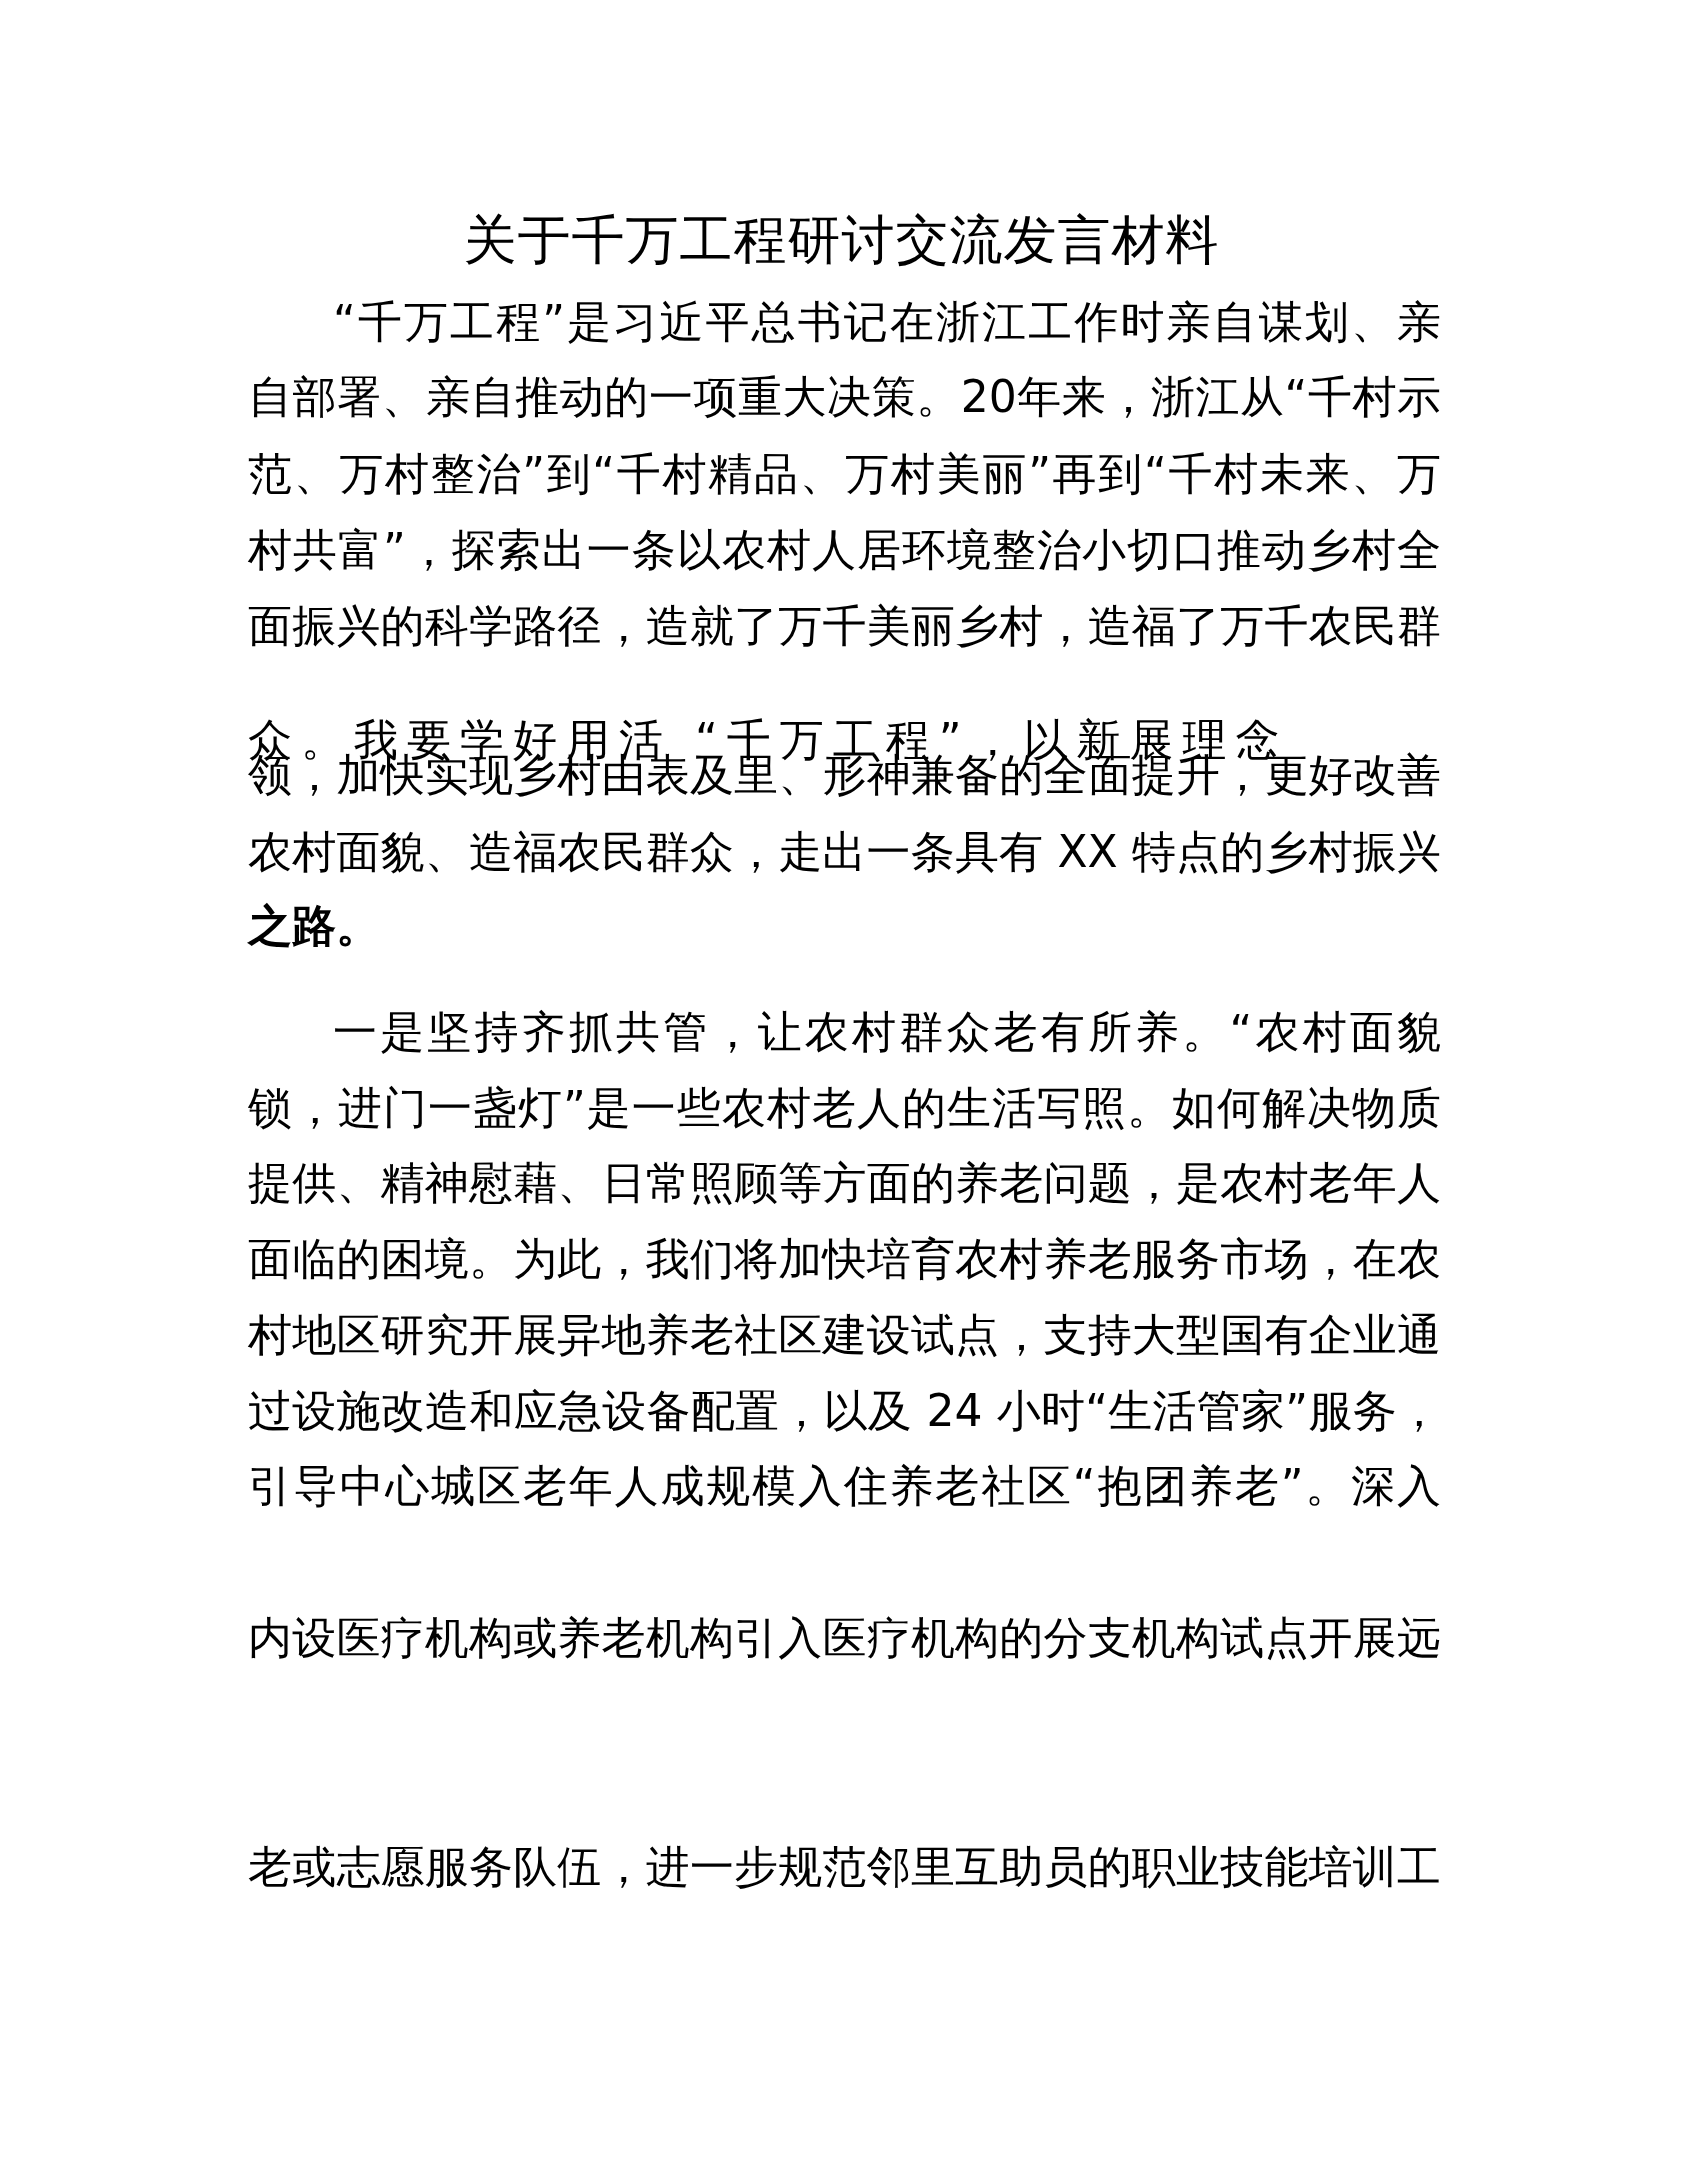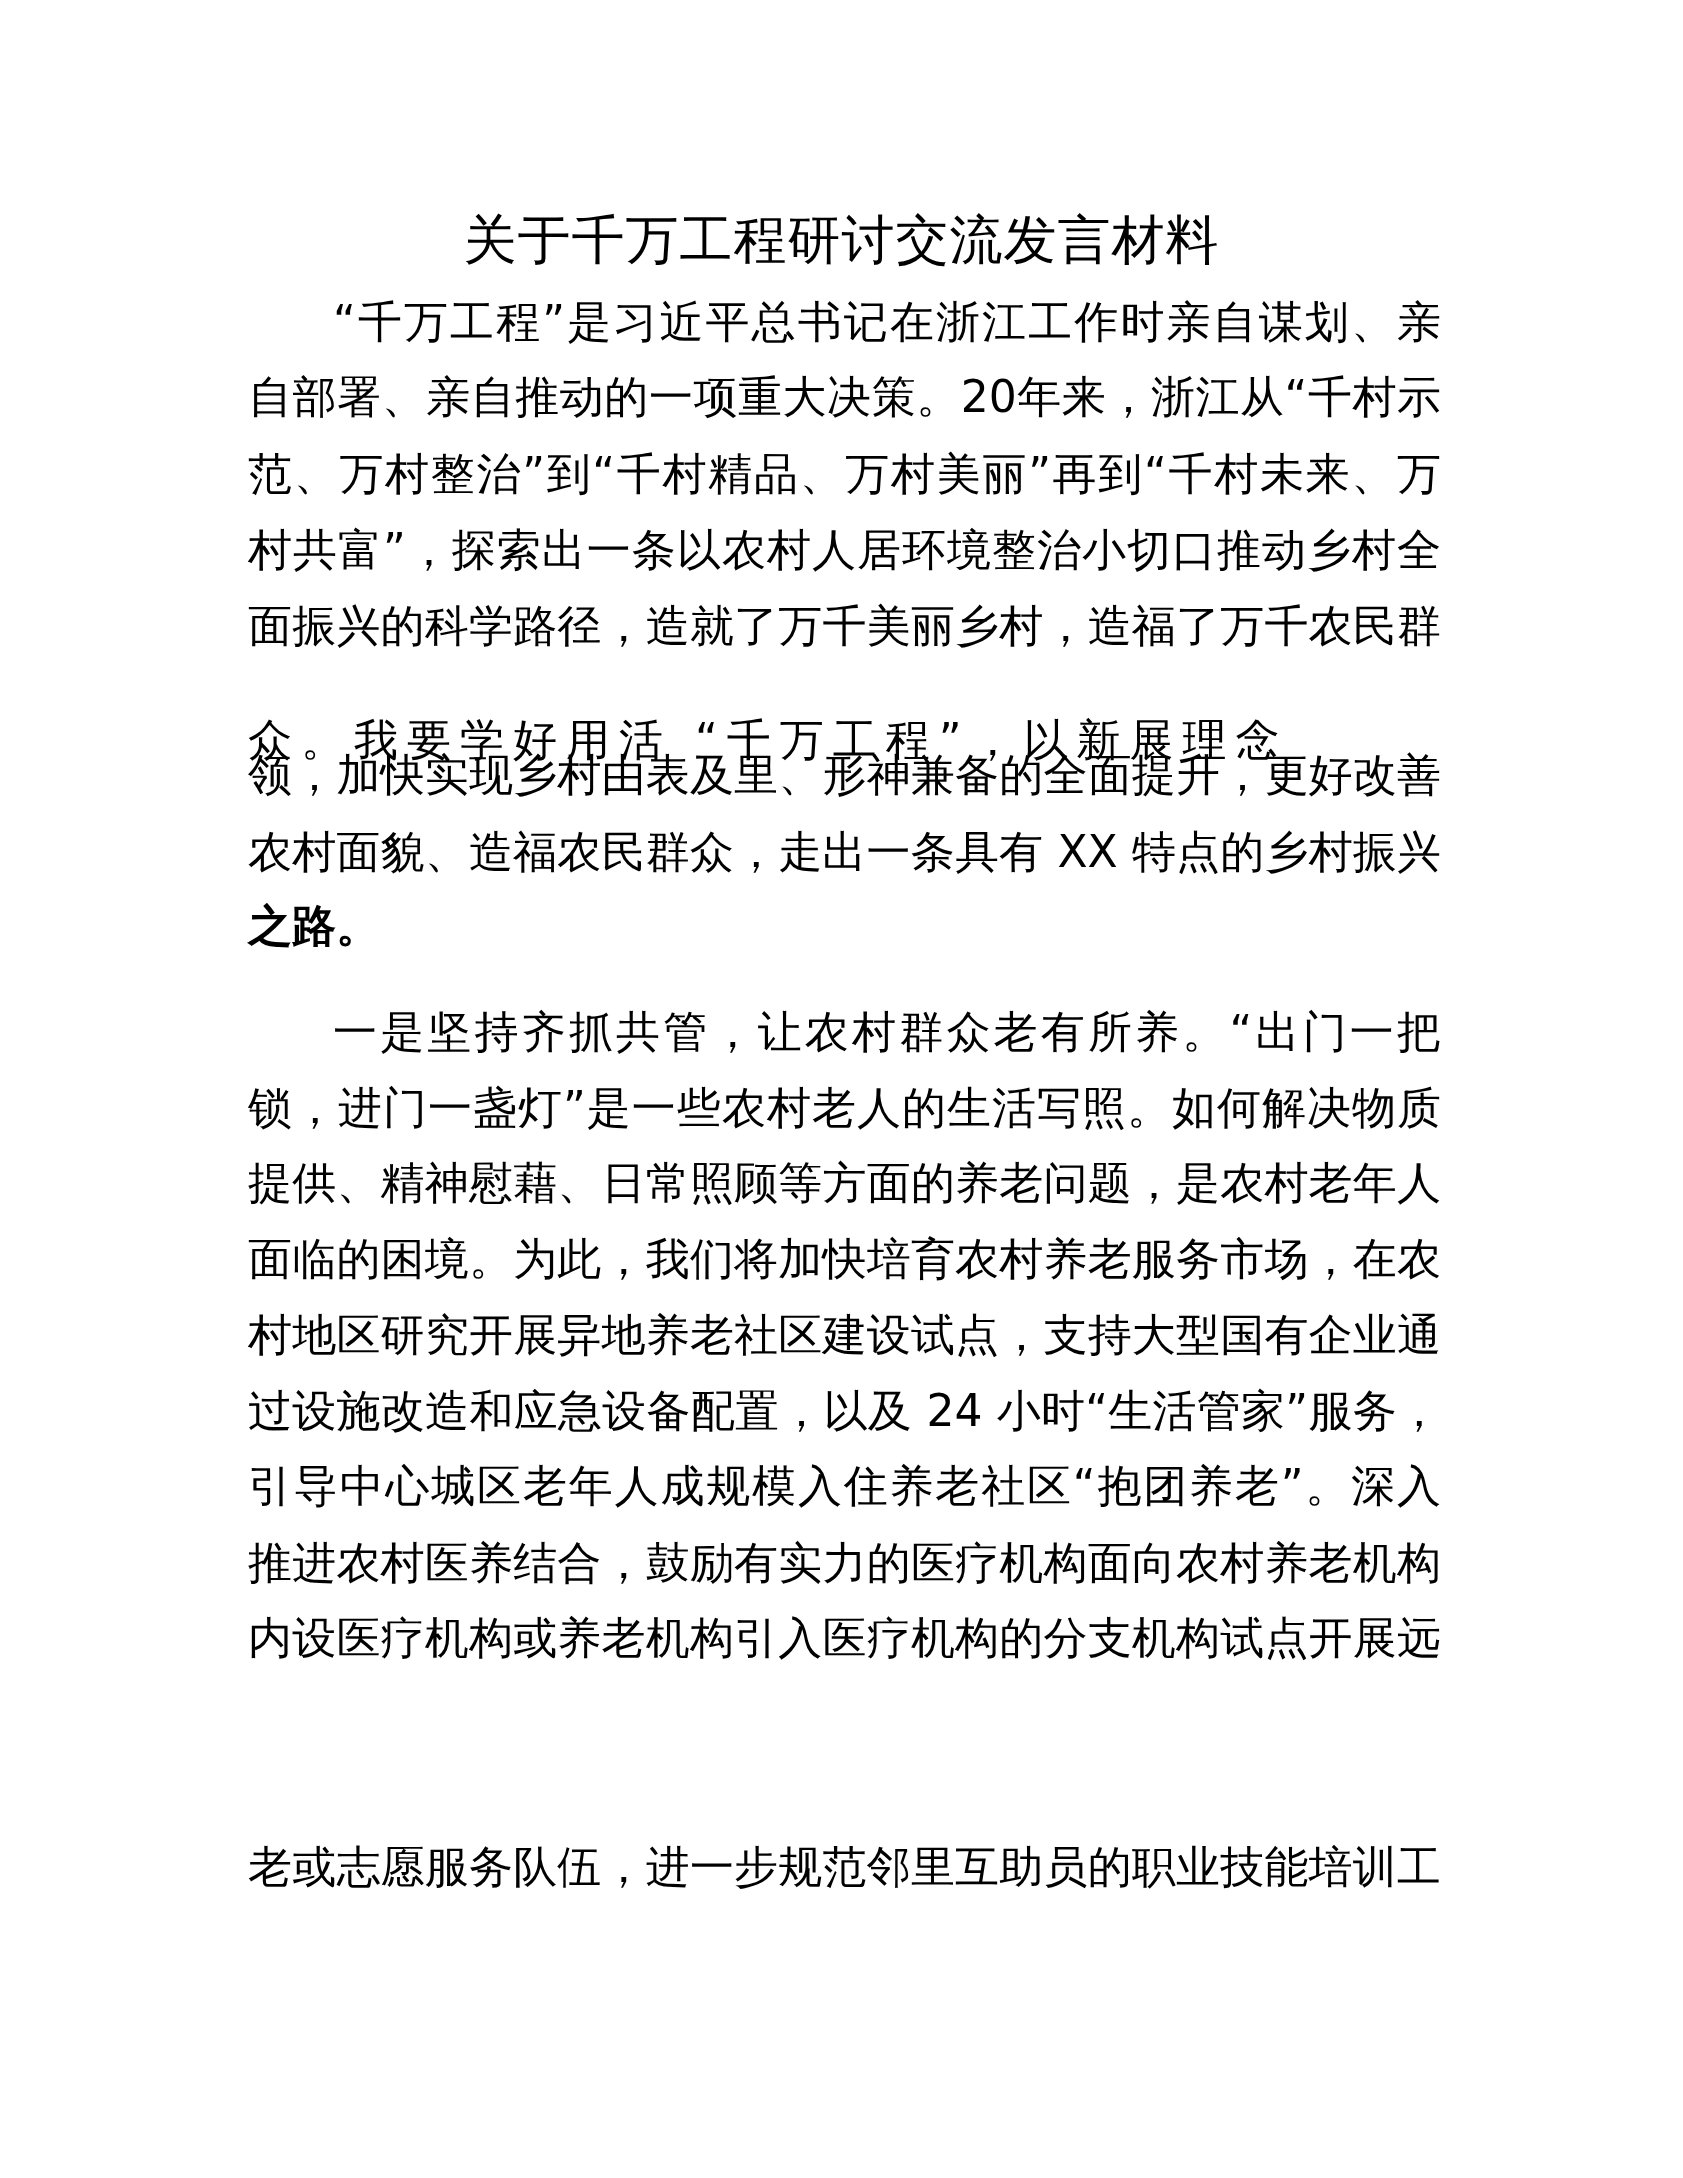--- a/index.html
+++ b/index.html
@@ -24,24 +24,23 @@
   <div class="line indent" style="top:292px">“千万工程”是习近平总书记在浙江工作时亲自谋划、亲</div>
   <div class="line" style="top:367px">自部署、亲自推动的一项重大决策。20年来，浙江从“千村示</div>
   <div class="line" style="top:444px">范、万村整治”到“千村精品、万村美丽”再到“千村未来、万</div>
   <div class="line" style="top:520px">村共富”，探索出一条以农村人居环境整治小切口推动乡村全</div>
   <div class="line" style="top:596px">面振兴的科学路径，造就了万千美丽乡村，造福了万千农民群</div>
   <div class="line spaced" style="top:670px">众。我要学好用活 “千万工程”，以新展理念</div>
   <div class="line" style="top:745px">领，加快实现乡村由表及里、形神兼备的全面提升，更好改善</div>
   <div class="line" style="top:822px">农村面貌、造福农民群众，走出一条具有 XX 特点的乡村振兴</div>
   <div class="line last" style="top:896px">之路。</div>
 
-  <div class="line indent" style="top:1002px">一是坚持齐抓共管，让农村群众老有所养。“出门一把</div>
+  <div class="line indent" style="top:1002px">一是坚持齐抓共管，让农村群众老有所养。“农村面貌</div>
   <div class="line" style="top:1078px">锁，进门一盏灯”是一些农村老人的生活写照。如何解决物质</div>
   <div class="line" style="top:1153px">提供、精神慰藉、日常照顾等方面的养老问题，是农村老年人</div>
   <div class="line" style="top:1229px">面临的困境。为此，我们将加快培育农村养老服务市场，在农</div>
   <div class="line" style="top:1305px">村地区研究开展异地养老社区建设试点，支持大型国有企业通</div>
   <div class="line" style="top:1381px">过设施改造和应急设备配置，以及 24 小时“生活管家”服务，</div>
   <div class="line" style="top:1456px">引导中心城区老年人成规模入住养老社区“抱团养老”。深入</div>
-  <div class="line" style="top:1533px">推进农村医养结合，鼓励有实力的医疗机构面向农村养老机构</div>
   <div class="line" style="top:1608px">内设医疗机构或养老机构引入医疗机构的分支机构试点开展远</div>
   <div class="line" style="top:1837px">老或志愿服务队伍，进一步规范邻里互助员的职业技能培训工</div>
 </div>
 
 
 </body></html>

